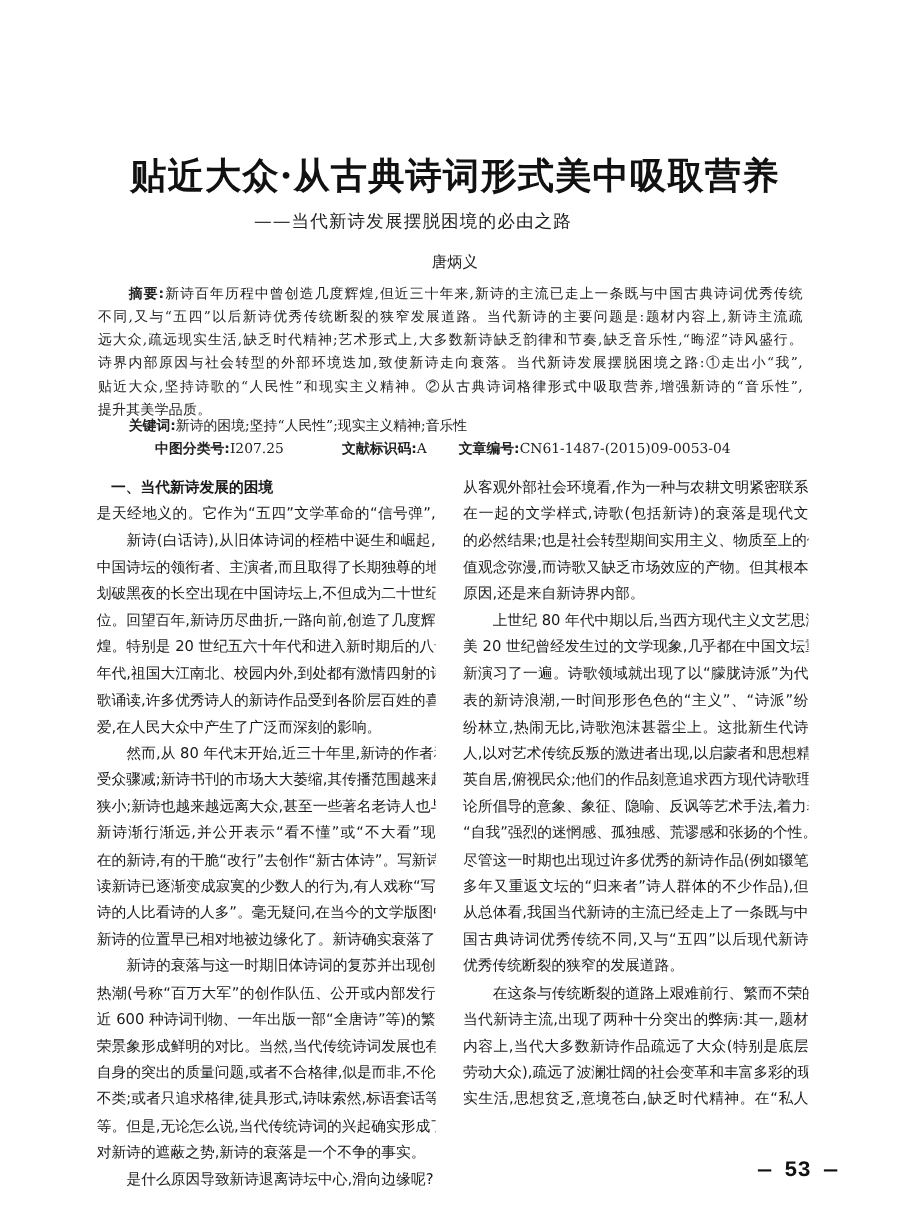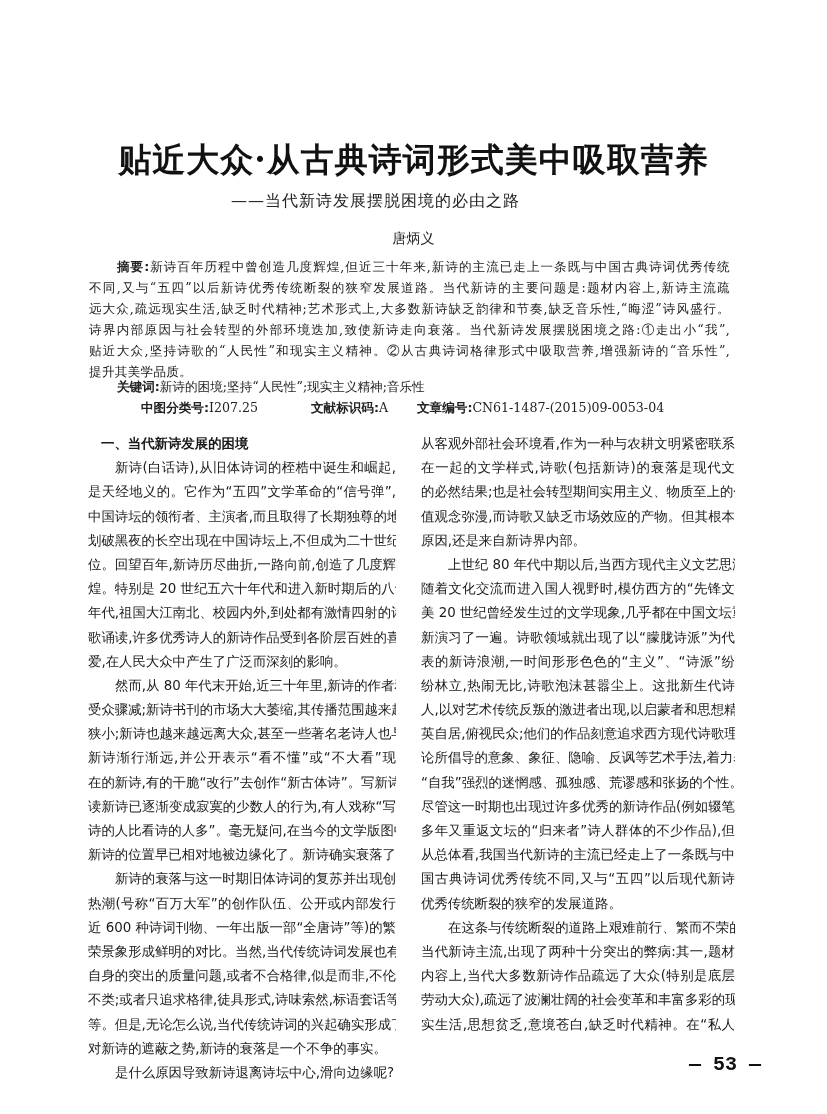--- a/index.html
+++ b/index.html
@@ -56,22 +56,22 @@
     </div>
     <div class="meta-row">
       <span class="cell" style="width:165px"><span class="label">中图分类号:</span><span>I207.25</span></span>
       <span class="cell" style="width:135px"><span class="label">文献标识码:</span><span>A</span></span>
       <span class="cell"><span class="label">文章编号:</span><span>CN61-1487-(2015)09-0053-04</span></span>
     </div>
   </div>
 
   <div class="col col-left" id="col-left">
     <div class="section-heading">一、当代新诗发展的困境</div>
-  <div class="line indent">新诗(白话诗),从旧体诗词的桎梏中诞生和崛起,</div>
-      <div class="line">是天经地义的。它作为“五四”文学革命的“信号弹”,</div>
+  <div class="line">是天经地义的。它作为“五四”文学革命的“信号弹”,</div>
+      <div class="line indent">新诗(白话诗),从旧体诗词的桎梏中诞生和崛起,</div>
       <div class="line">中国诗坛的领衔者、主演者,而且取得了长期独尊的地</div>
       <div class="line">划破黑夜的长空出现在中国诗坛上,不但成为二十世纪</div>
       <div class="line">位。回望百年,新诗历尽曲折,一路向前,创造了几度辉</div>
       <div class="line">煌。特别是 20 世纪五六十年代和进入新时期后的八十</div>
       <div class="line">年代,祖国大江南北、校园内外,到处都有激情四射的诗</div>
       <div class="line">歌诵读,许多优秀诗人的新诗作品受到各阶层百姓的喜</div>
       <div class="line last">爱,在人民大众中产生了广泛而深刻的影响。</div>
       <div class="line indent">然而,从 80 年代末开始,近三十年里,新诗的作者和</div>
       <div class="line">受众骤减;新诗书刊的市场大大萎缩,其传播范围越来越</div>
       <div class="line">狭小;新诗也越来越远离大众,甚至一些著名老诗人也与</div>
@@ -91,21 +91,20 @@
       <div class="line indent last">是什么原因导致新诗退离诗坛中心,滑向边缘呢?</div>
     </div>
 
   <div class="col col-right" id="col-right">
       <div class="line">从客观外部社会环境看,作为一种与农耕文明紧密联系</div>
       <div class="line">在一起的文学样式,诗歌(包括新诗)的衰落是现代文</div>
       <div class="line">的必然结果;也是社会转型期间实用主义、物质至上的价</div>
       <div class="line">值观念弥漫,而诗歌又缺乏市场效应的产物。但其根本</div>
       <div class="line last">原因,还是来自新诗界内部。</div>
       <div class="line indent">上世纪 80 年代中期以后,当西方现代主义文艺思潮</div>
-      <div class="line">随着文化交流而进入国人视野时,模仿西方的“先锋文</div>
       <div class="line">美 20 世纪曾经发生过的文学现象,几乎都在中国文坛重</div>
       <div class="line">新演习了一遍。诗歌领域就出现了以“朦胧诗派”为代</div>
       <div class="line">表的新诗浪潮,一时间形形色色的“主义”、“诗派”纷</div>
       <div class="line">纷林立,热闹无比,诗歌泡沫甚嚣尘上。这批新生代诗</div>
       <div class="line">人,以对艺术传统反叛的激进者出现,以启蒙者和思想精</div>
       <div class="line">英自居,俯视民众;他们的作品刻意追求西方现代诗歌理</div>
       <div class="line">论所倡导的意象、象征、隐喻、反讽等艺术手法,着力表现</div>
       <div class="line">“自我”强烈的迷惘感、孤独感、荒谬感和张扬的个性。</div>
       <div class="line">尽管这一时期也出现过许多优秀的新诗作品(例如辍笔</div>
       <div class="line">多年又重返文坛的“归来者”诗人群体的不少作品),但</div>

